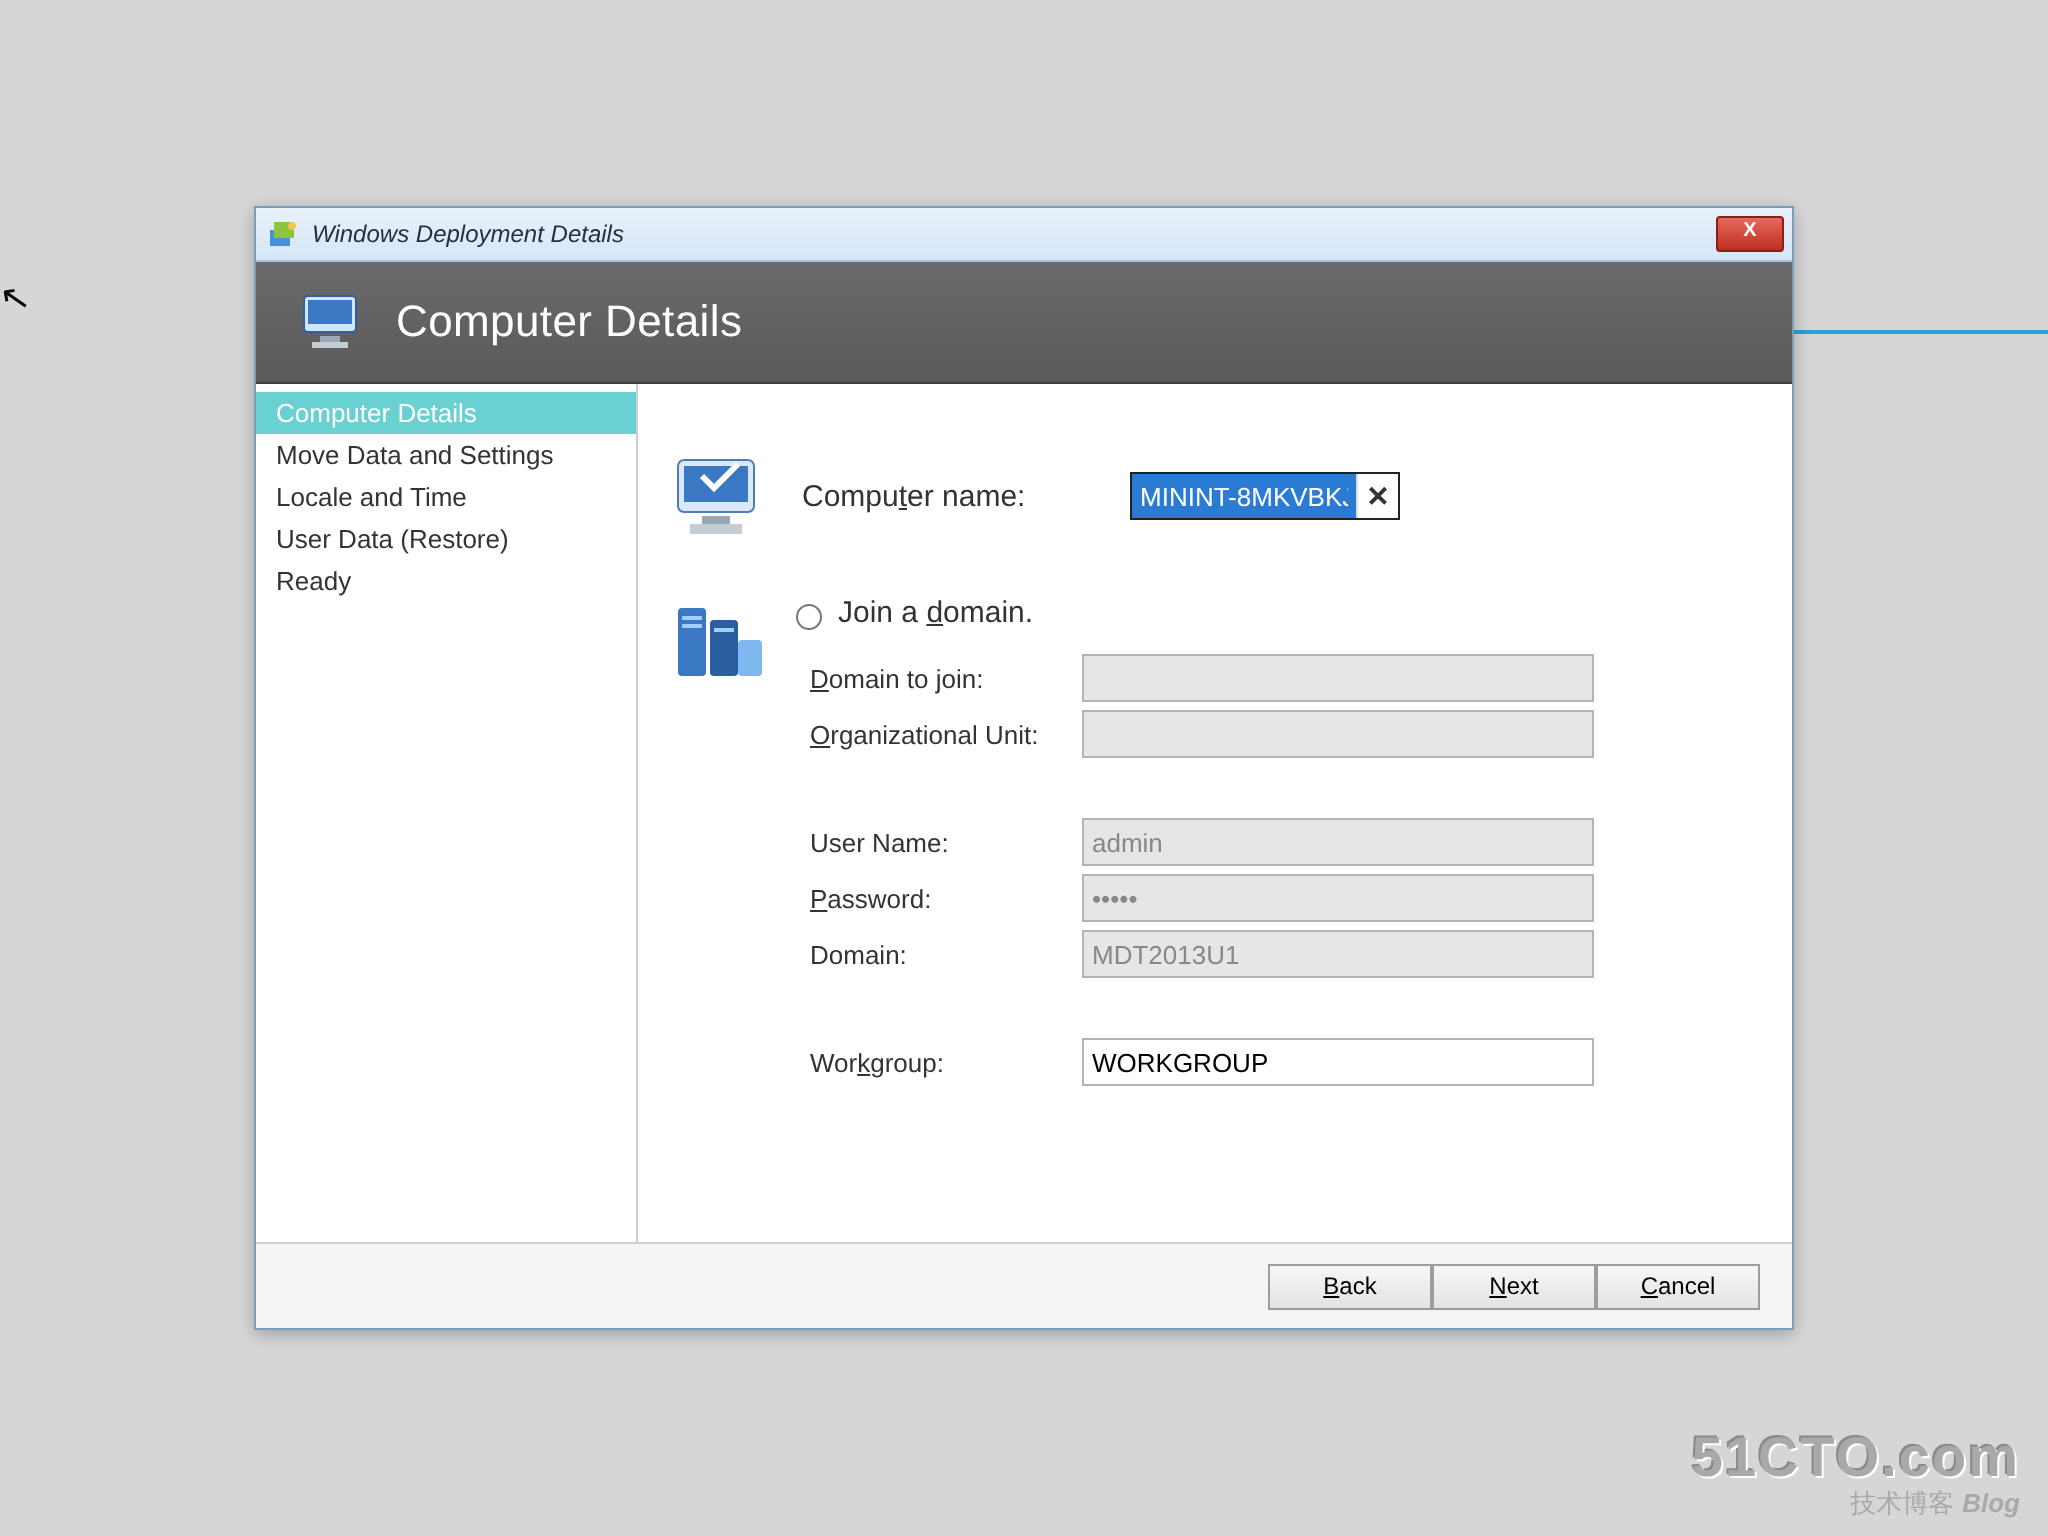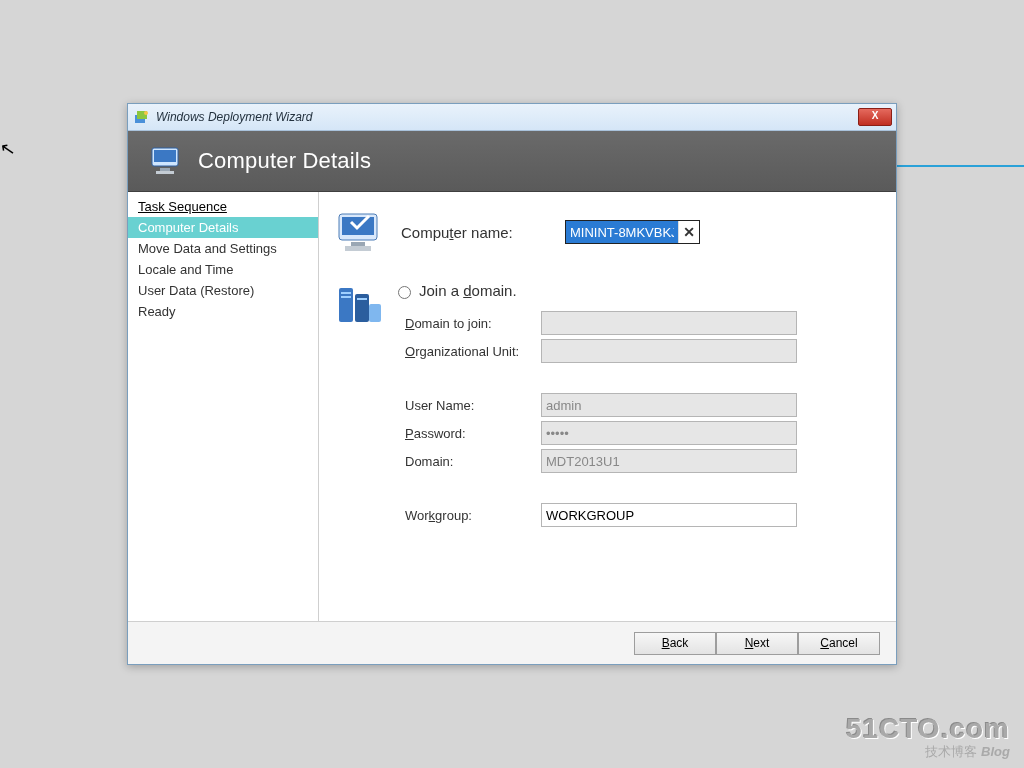--- a/index.html
+++ b/index.html
@@ -124,21 +124,21 @@
     text-decoration: underline;
     color: #000;
   }
   .sidebar .step.active {
     background: #69d1d1;
     color: #fff;
   }
 
   .content {
     flex: 1;
-    padding: 18px 16px 10px 16px;
+    padding: 34px 16px 10px 16px;
     position: relative;
     color: #333;
   }
 
   .row-top {
     display: flex;
     align-items: center;
     gap: 14px;
     margin-bottom: 26px;
   }
@@ -267,41 +267,40 @@
   <div class="window">
 
     <div class="titlebar">
       <span class="app-icon">
         <svg viewBox="0 0 16 16">
             <rect x="1" y="6" width="10" height="8" fill="#4a90d9"></rect>
             <rect x="3" y="2" width="10" height="8" fill="#8cc63f"></rect>
             <circle cx="12" cy="4" r="2" fill="#f6c54a"></circle>
           </svg>
       </span>
-      <span class="title-text">Windows Deployment Wizard</span>
+      <span class="title-text">Windows Deployment Details</span>
       <span class="spacer"></span>
       <div class="close-btn">X</div>
     </div>
 
     <div class="banner">
       <span class="banner-icon">
         <svg viewBox="0 0 34 30">
             <rect x="2" y="2" width="26" height="18" rx="2" fill="#cfe6ff" stroke="#2f5f9e"></rect>
             <rect x="4" y="4" width="22" height="12" fill="#3b78c4"></rect>
             <rect x="10" y="22" width="10" height="3" fill="#9aa7b4"></rect>
             <rect x="6" y="25" width="18" height="3" fill="#c4ccd4"></rect>
           </svg>
       </span>
       <h1>Computer Details</h1>
     </div>
 
     <div class="body">
 
       <div class="sidebar">
-        <div class="step link"><span>Task Sequence</span></div>
         <div class="step active"><span>Computer Details</span></div>
         <div class="step"><span>Move Data and Settings</span></div>
         <div class="step"><span>Locale and Time</span></div>
         <div class="step"><span>User Data (Restore)</span></div>
         <div class="step"><span>Ready</span></div>
       </div>
 
       <div class="content">
 
         <div class="row-top">

